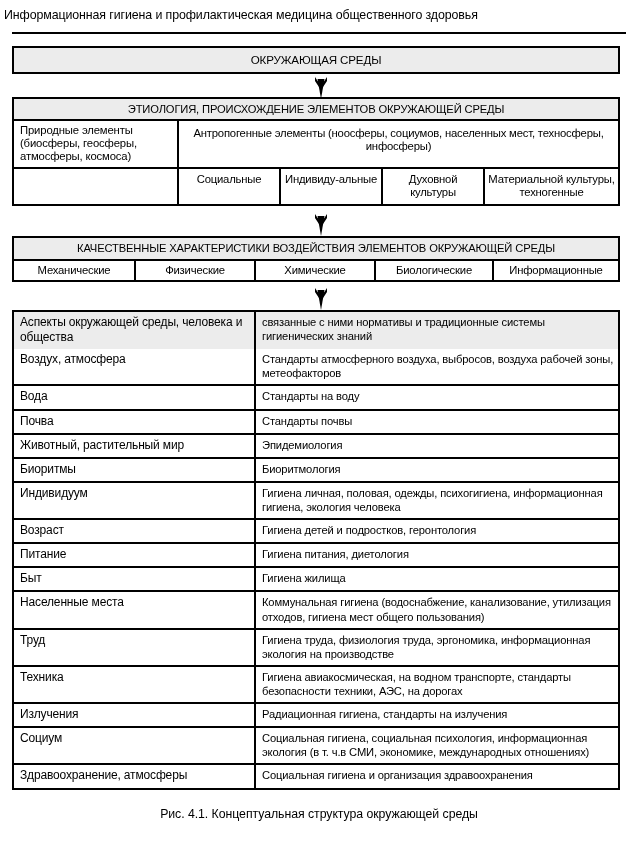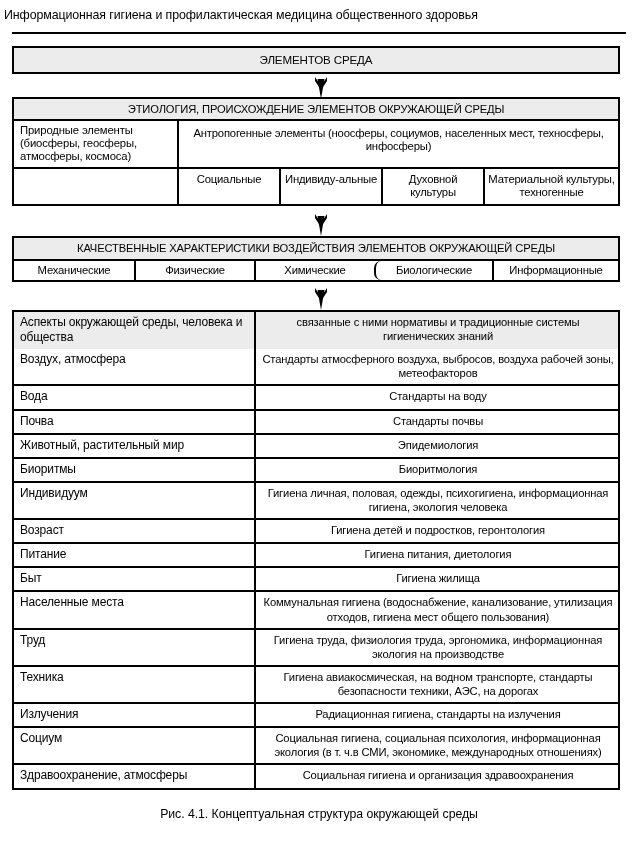--- a/index.html
+++ b/index.html
@@ -134,21 +134,21 @@
     box-sizing: border-box;
     text-align: center;
     font-size: 11.3px;
     letter-spacing: -0.2px;
     padding: 3px 2px 4px;
   }
   .qual-cell + .qual-cell { border-left: 2.5px solid #000; }
   .qual-w1 { flex: 0 0 120px; }
   .qual-w2 { flex: 0 0 120px; }
   .qual-w3 { flex: 0 0 120px; }
-  .qual-w4 { flex: 0 0 118px; border-radius: 7px; }
+  .qual-w4 { flex: 0 0 118px; }
   .qual-w5 { flex: 1 1 auto; }
 
   
   #block-main { top: 310px; }
   .mrow {
     display: flex;
     width: 100%;
     box-sizing: border-box;
   }
   .mrow + .mrow { border-top: 2.2px solid #000; }
@@ -162,21 +162,20 @@
     letter-spacing: -0.15px;
   }
   .mcol-b {
     flex: 1 1 auto;
     box-sizing: border-box;
     border-left: 2.2px solid #000;
     padding: 3px 4px 4px 6px;
     font-size: 11.2px;
     line-height: 1.26;
     letter-spacing: -0.15px;
-    text-align: center;
   }
 
   
   .caption {
     position: absolute;
     left: 12px;
     top: 806px;
     width: 614px;
     text-align: center;
     font-size: 12.3px;
@@ -186,21 +185,21 @@
 </style>
 </head>
 <body>
 
 <div class="page">
 
   <div class="runhead">Информационная гигиена и профилактическая медицина общественного здоровья</div>
   <div class="runhead-rule"></div>
 
   <div class="frame" id="block-env">
-    <div class="band">ЭЛЕМЕНТОВ СРЕДА</div>
+    <div class="band">ОКРУЖАЮЩАЯ СРЕДЫ</div>
   </div>
 
   <div class="arrow" style="top: 77px;">
     <svg width="22" height="22" viewBox="0 0 22 22" aria-hidden="true">
       <path d="M5 0 L11 9 L17 0 L17 4 L11 13 L5 4 Z" fill="#000"></path>
       <path d="M7.5 2 L14.5 2 L11 22 Z" fill="#000"></path>
     </svg>
   </div>
 
   <div class="frame" id="block-etiology">

